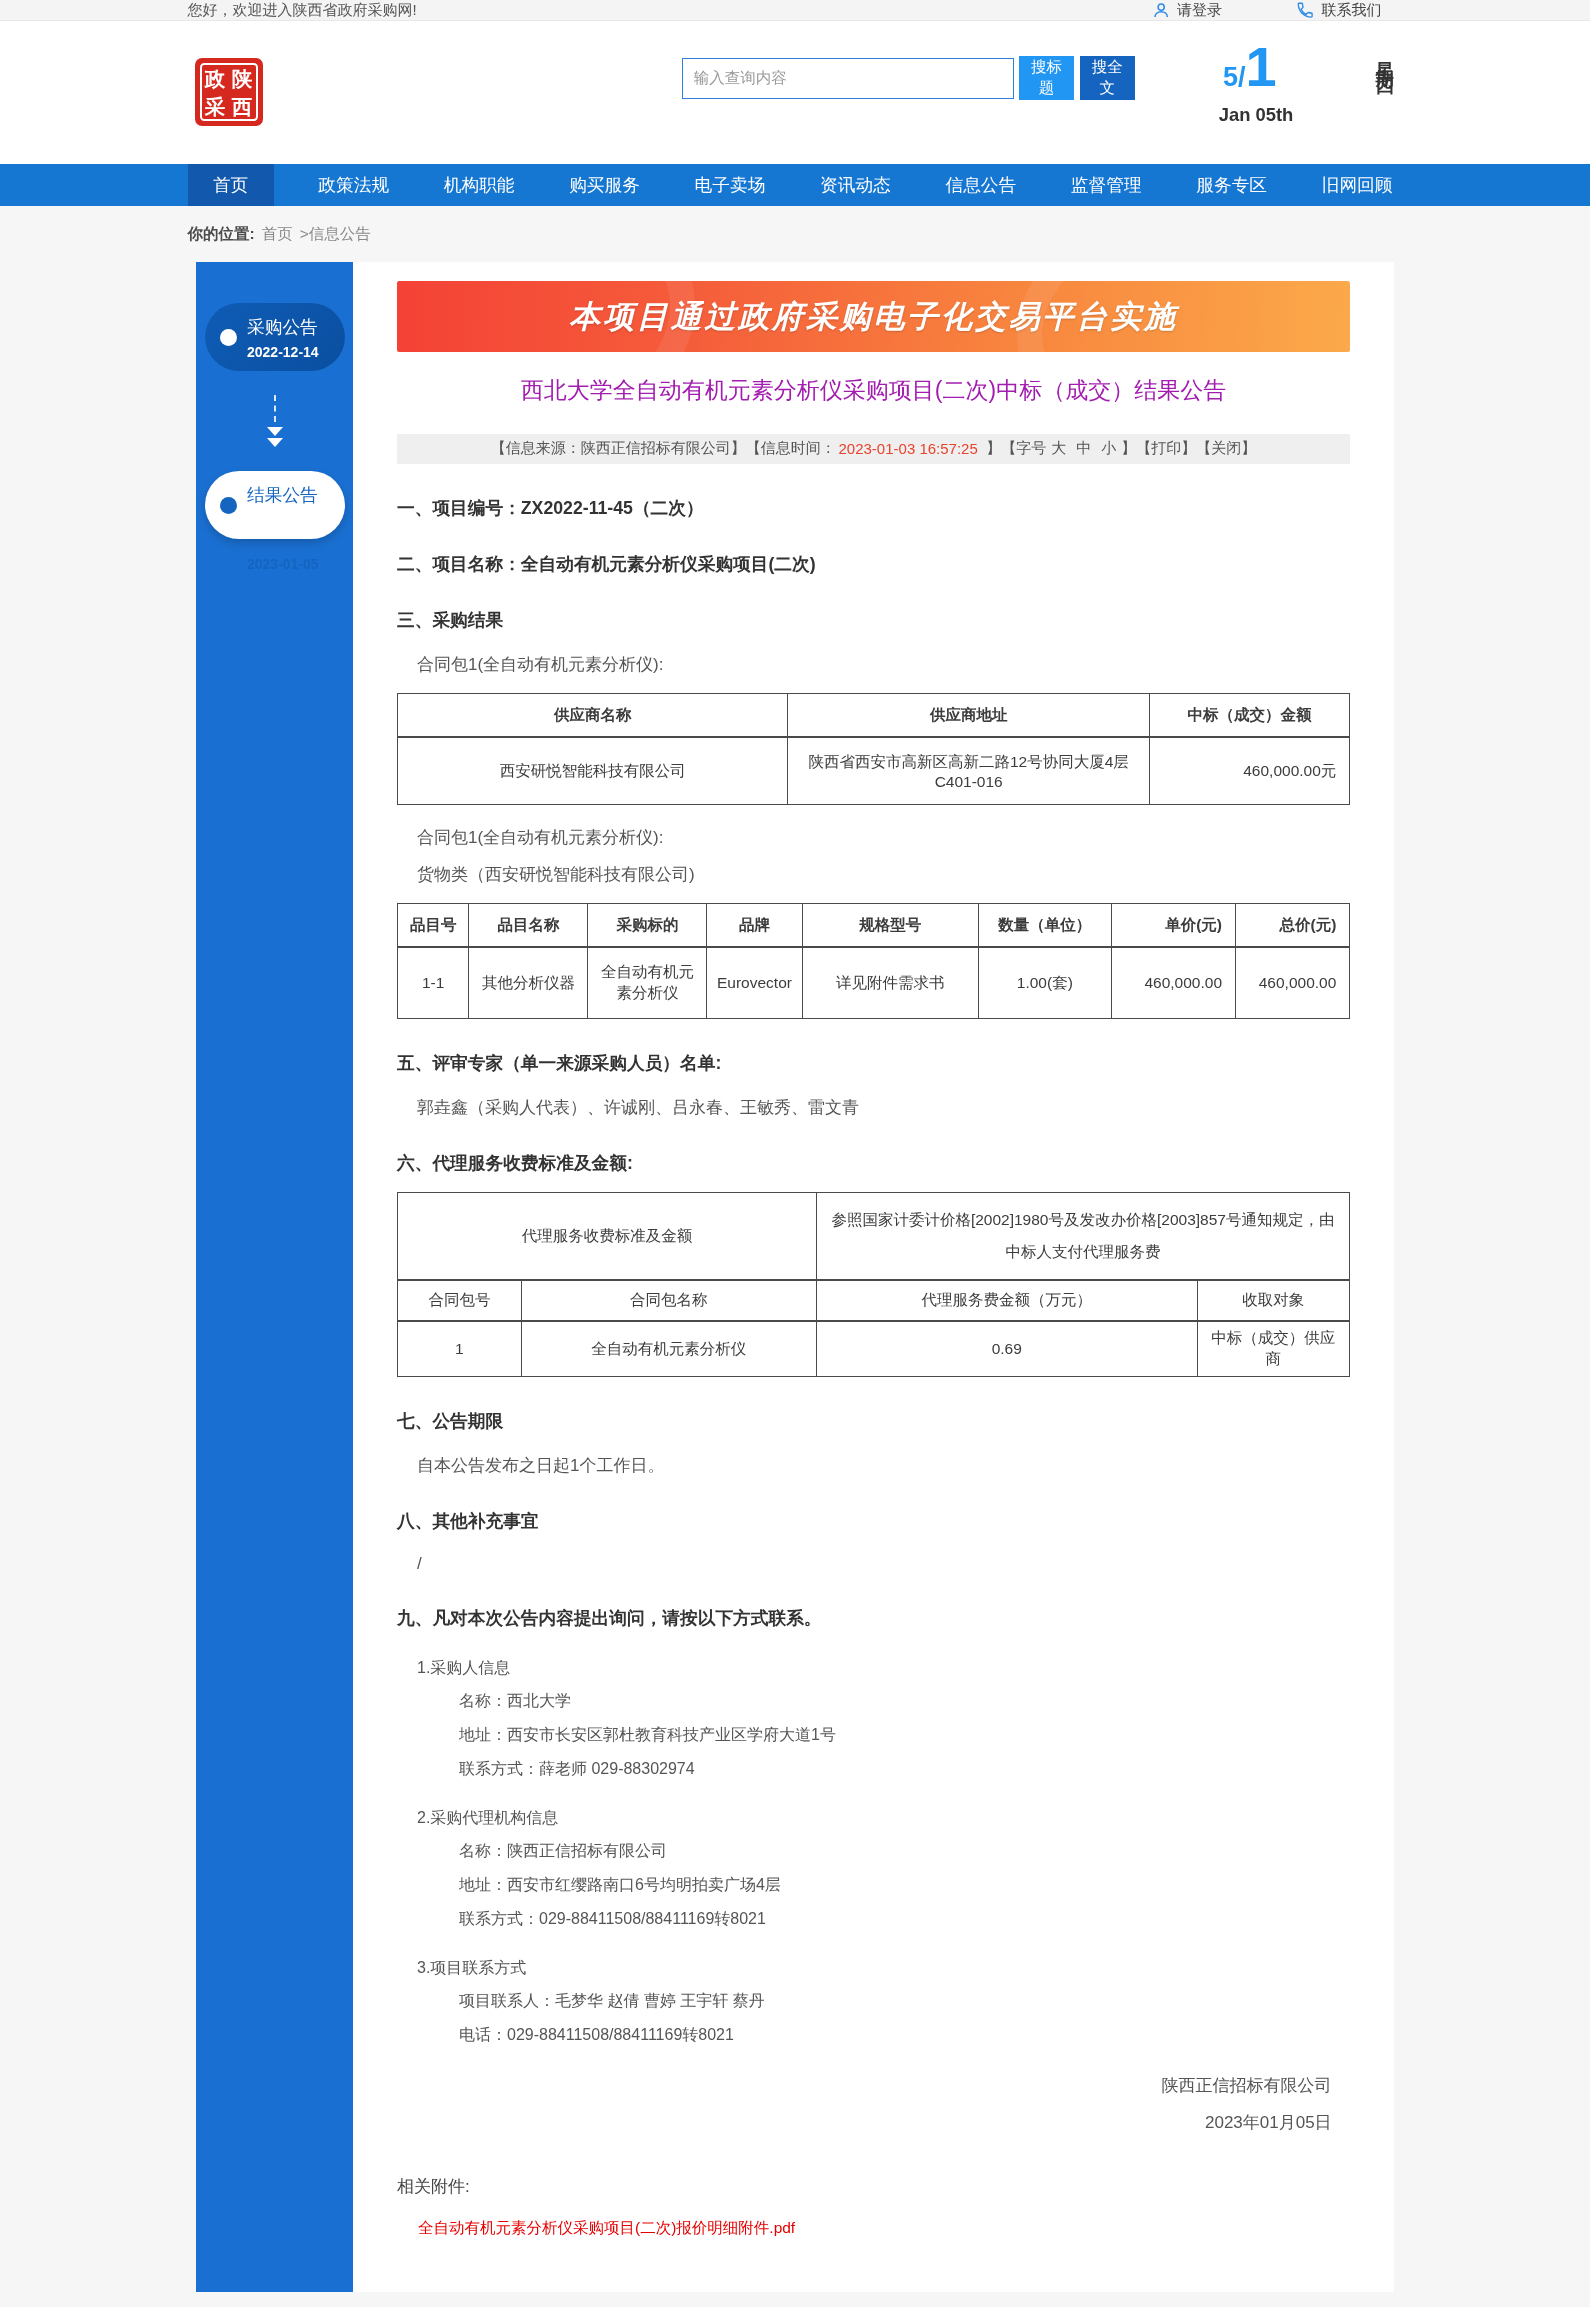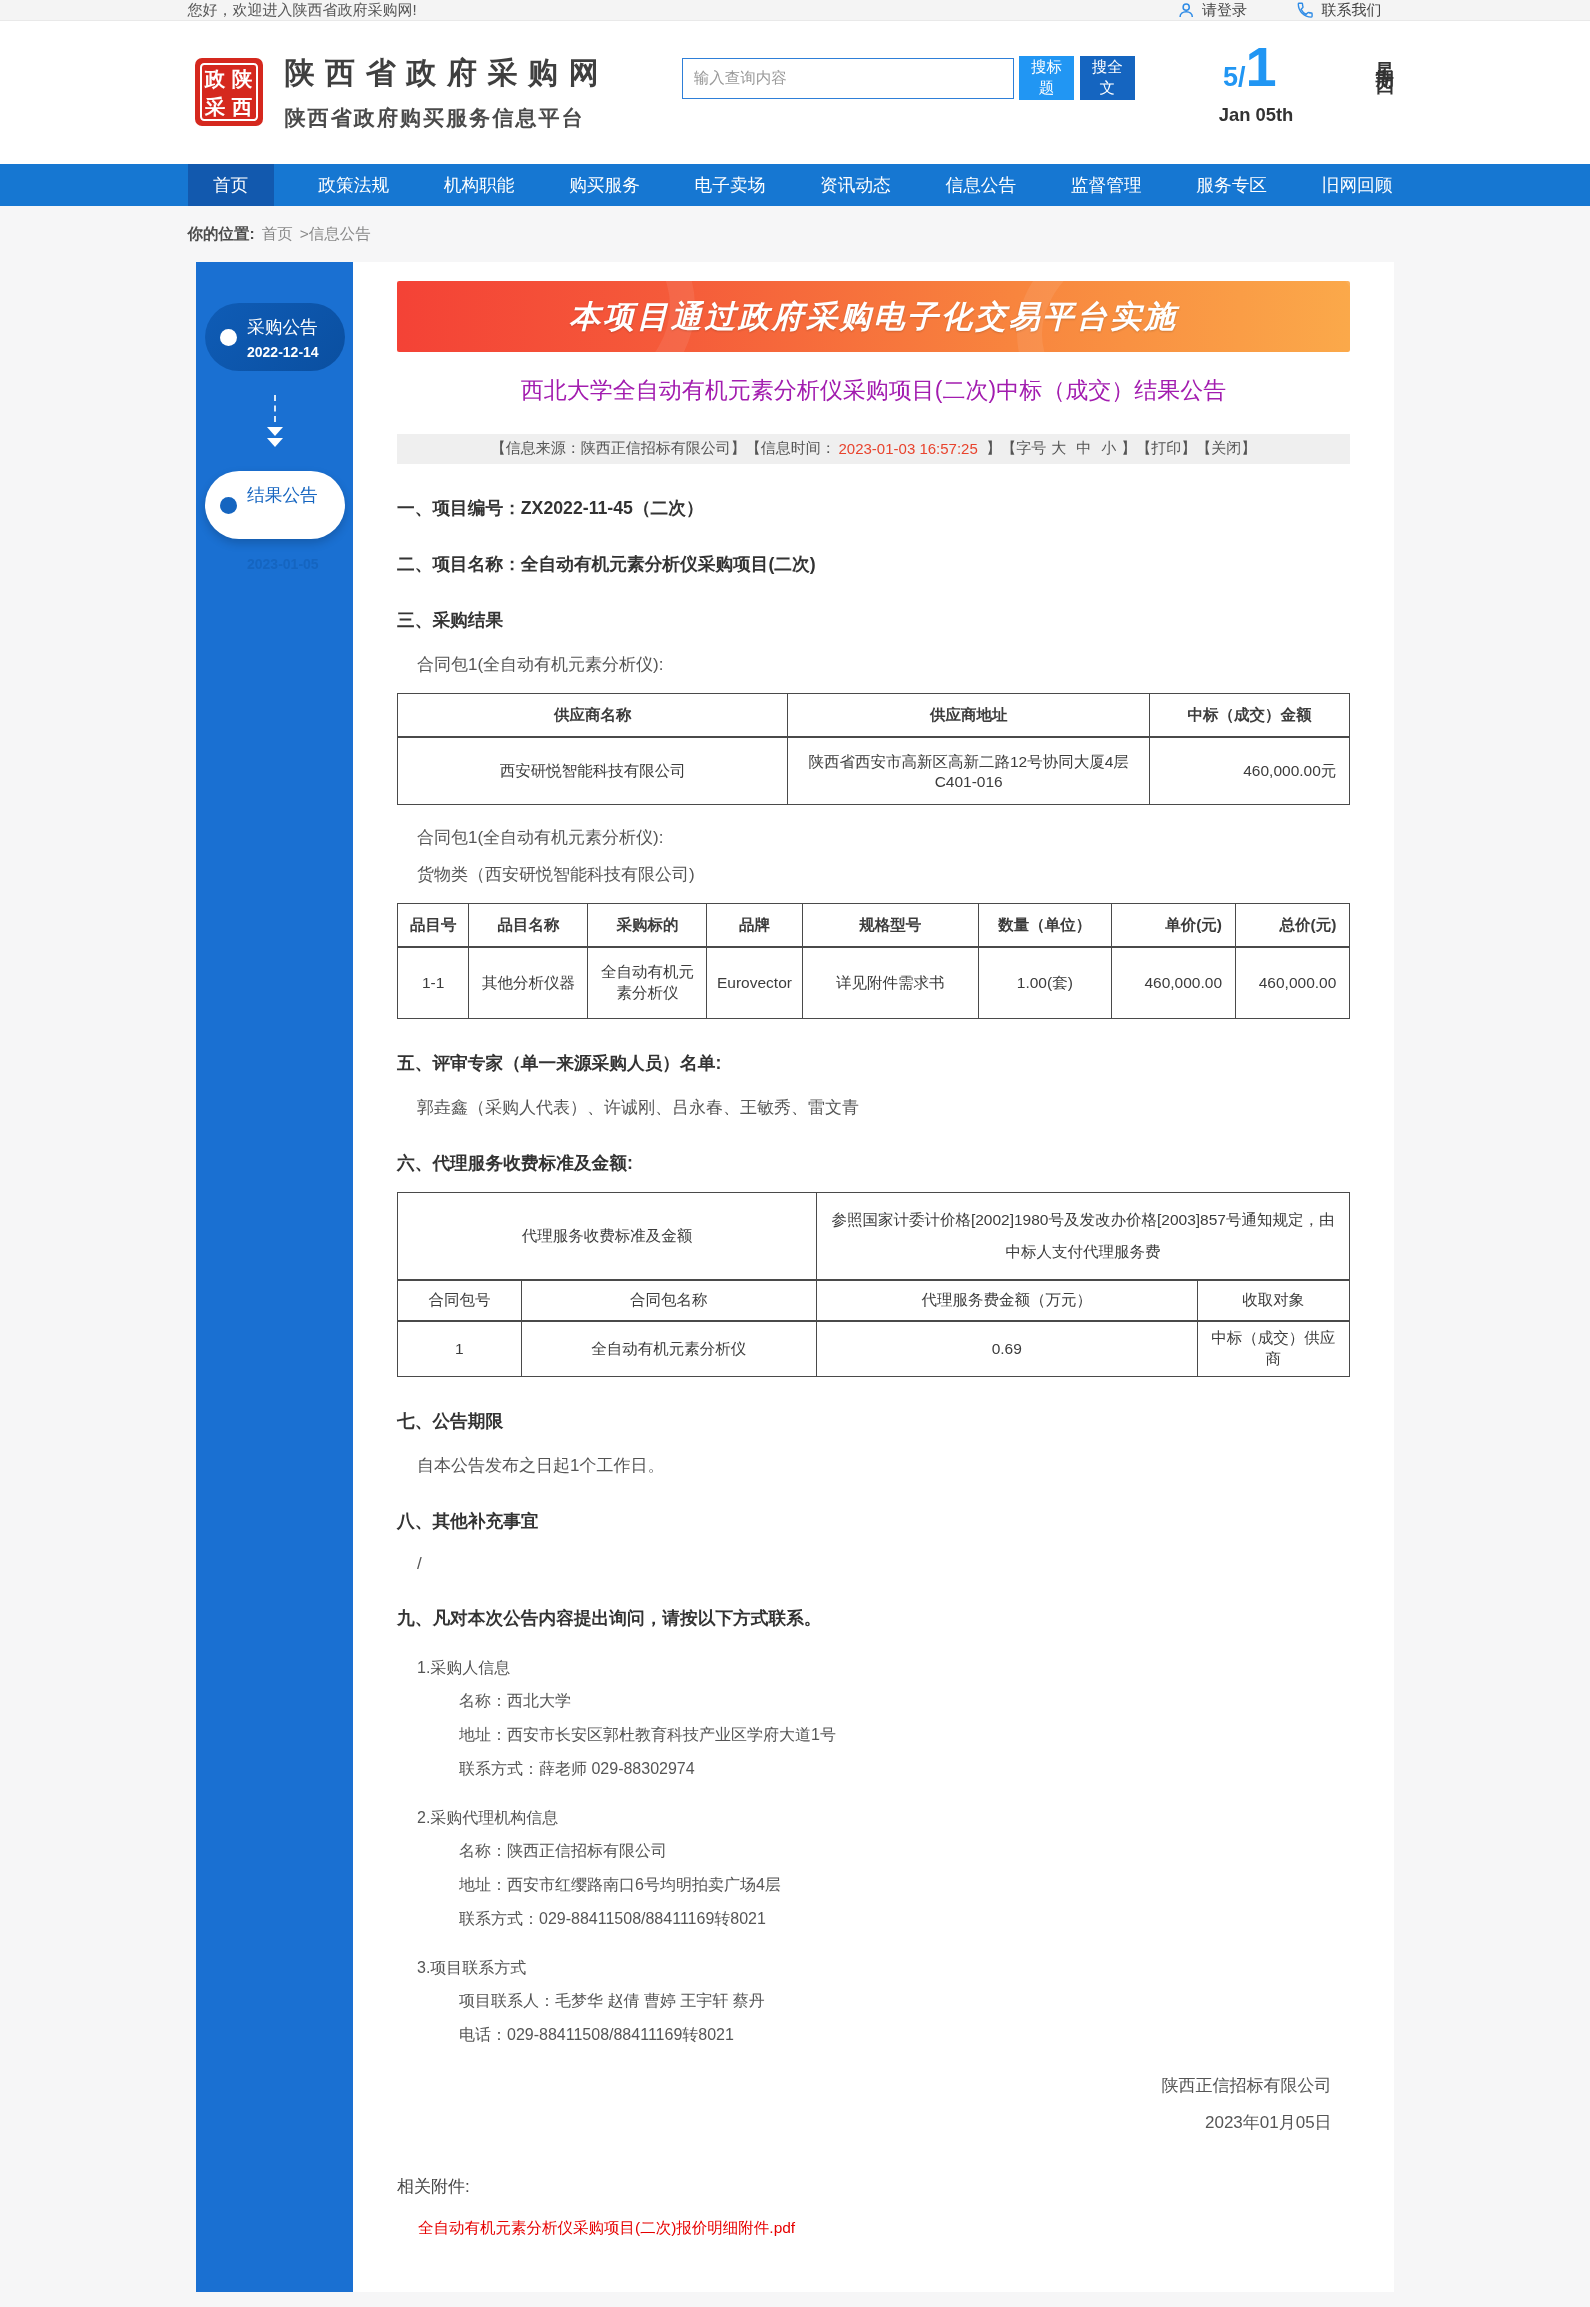--- a/index.html
+++ b/index.html
@@ -3,21 +3,21 @@
 <meta charset="utf-8">
 <style>
   * { box-sizing: border-box; }
   body { margin:0; background:#f6f6f7; font-family:"Liberation Sans","DejaVu Sans",sans-serif; }
   .page { width:1590px; min-height:2307px; background:#f6f6f7; }
   .container { width:1215px; margin:0 auto; }
 
   
   .topbar { height:21px; background:#f4f4f4; border-bottom:0.7px solid #e9e9e9; }
   .topbar-inner { display:flex; justify-content:space-between; align-items:center; height:100%; font-size:15px; color:#555; }
-  .topbar-right { display:flex; gap:49px; margin-right:21px; }
+  .topbar-right { display:flex; gap:74px; margin-right:21px; }
   .top-link { display:flex; align-items:center; gap:7px; color:#444; cursor:pointer; text-decoration:none; }
 
   
   .header { background:#fff; height:143px; }
   .header-inner { position:relative; height:100%; }
   .logo { position:absolute; left:7px; top:37px; width:68px; height:68px; background:#d5281e; border-radius:7px; display:flex; align-items:center; justify-content:center; cursor:pointer; }
   .logo-grid { width:58px; height:58px; border:2.1px solid #fff; border-radius:4.2px; display:grid; grid-template-columns:1fr 1fr; }
   .logo-grid i { color:#fff; font-size:20.5px; font-weight:bold; font-style:normal; display:flex; align-items:center; justify-content:center; }
   .titles { position:absolute; left:97px; top:32px; }
   .site-title { font-size:30px; font-weight:bold; color:#3f3f3f; letter-spacing:10.6px; }
@@ -128,24 +128,20 @@
   <div class="header">
     <div class="container header-inner">
       <a class="logo">
         <span class="logo-grid">
           <i>政</i>
           <i>陕</i>
           <i>采</i>
           <i>西</i>
         </span>
       </a>
-      <div class="titles">
-        <div class="site-title">陕西省政府采购网</div>
-        <div class="site-subtitle">陕西省政府购买服务信息平台</div>
-      </div>
       <div class="search">
         <input class="search-input" placeholder="输入查询内容" style="">
         <button class="btn-search btn-title">搜标题</button>
         <button class="btn-search btn-full">搜全文</button>
       </div>
       <div class="datebox">
         <div class="date-row">
           <span class="d-month">5/</span>
           <span class="d-day">1</span>
         </div>

